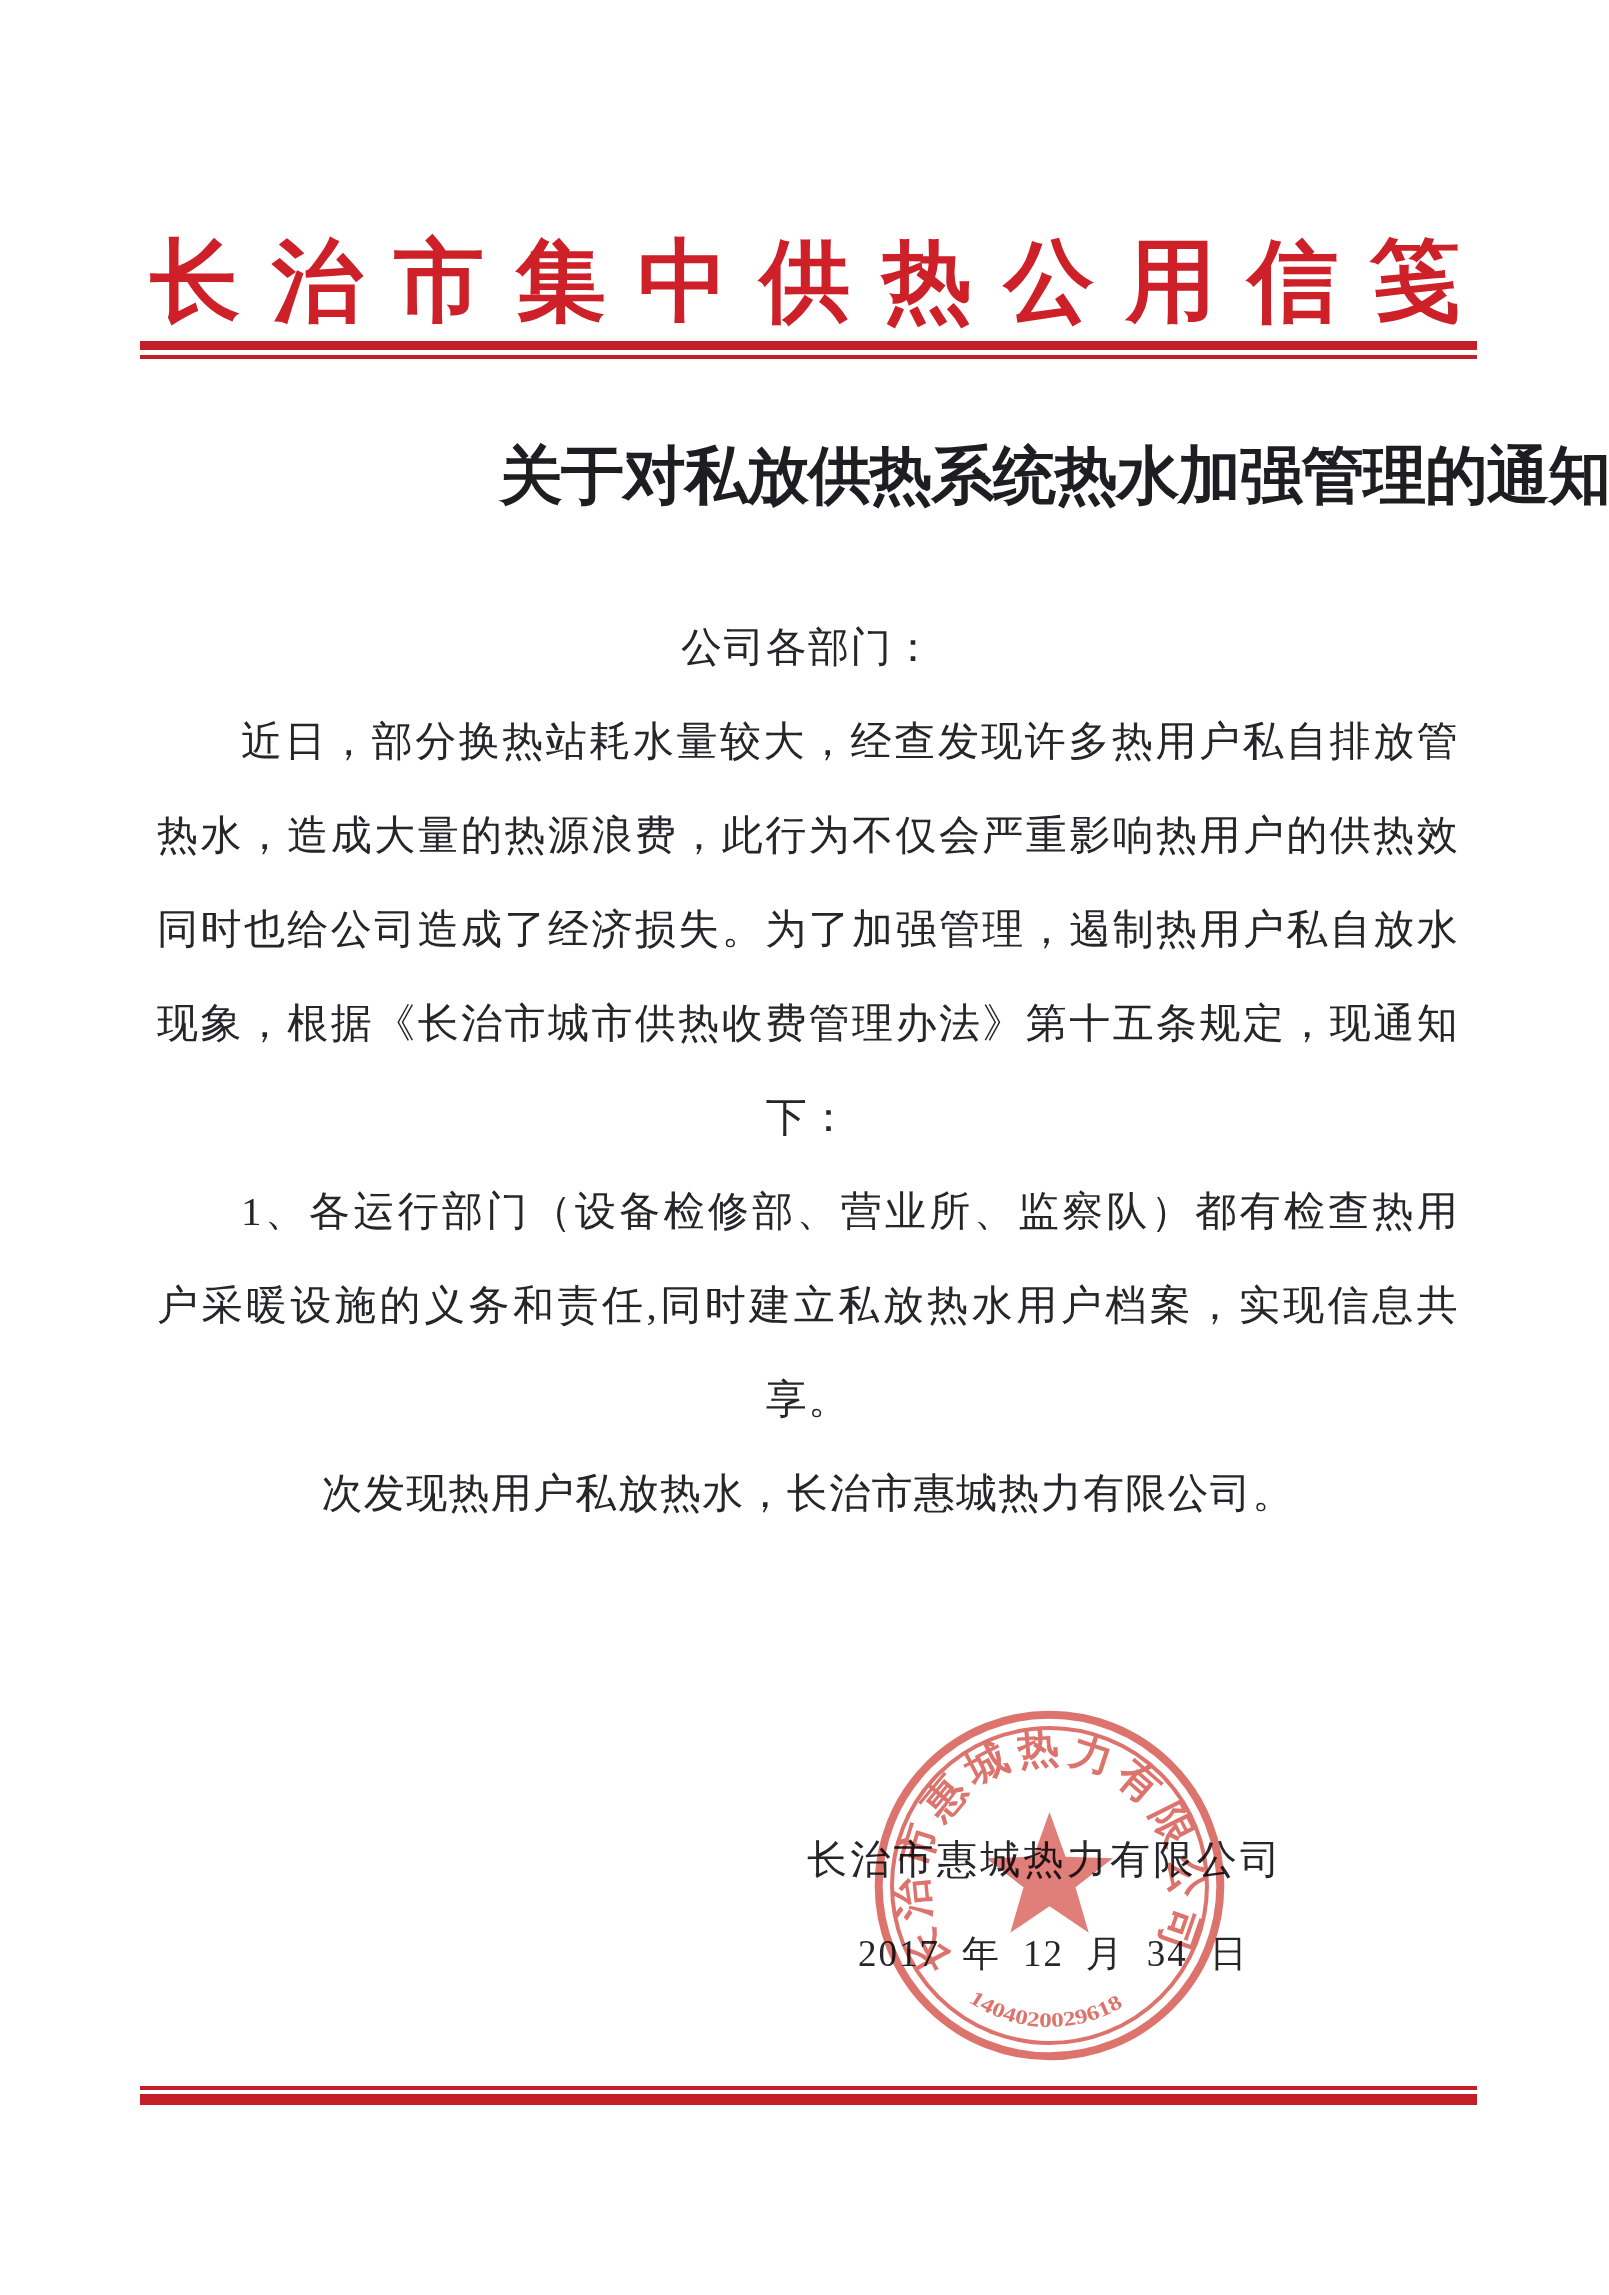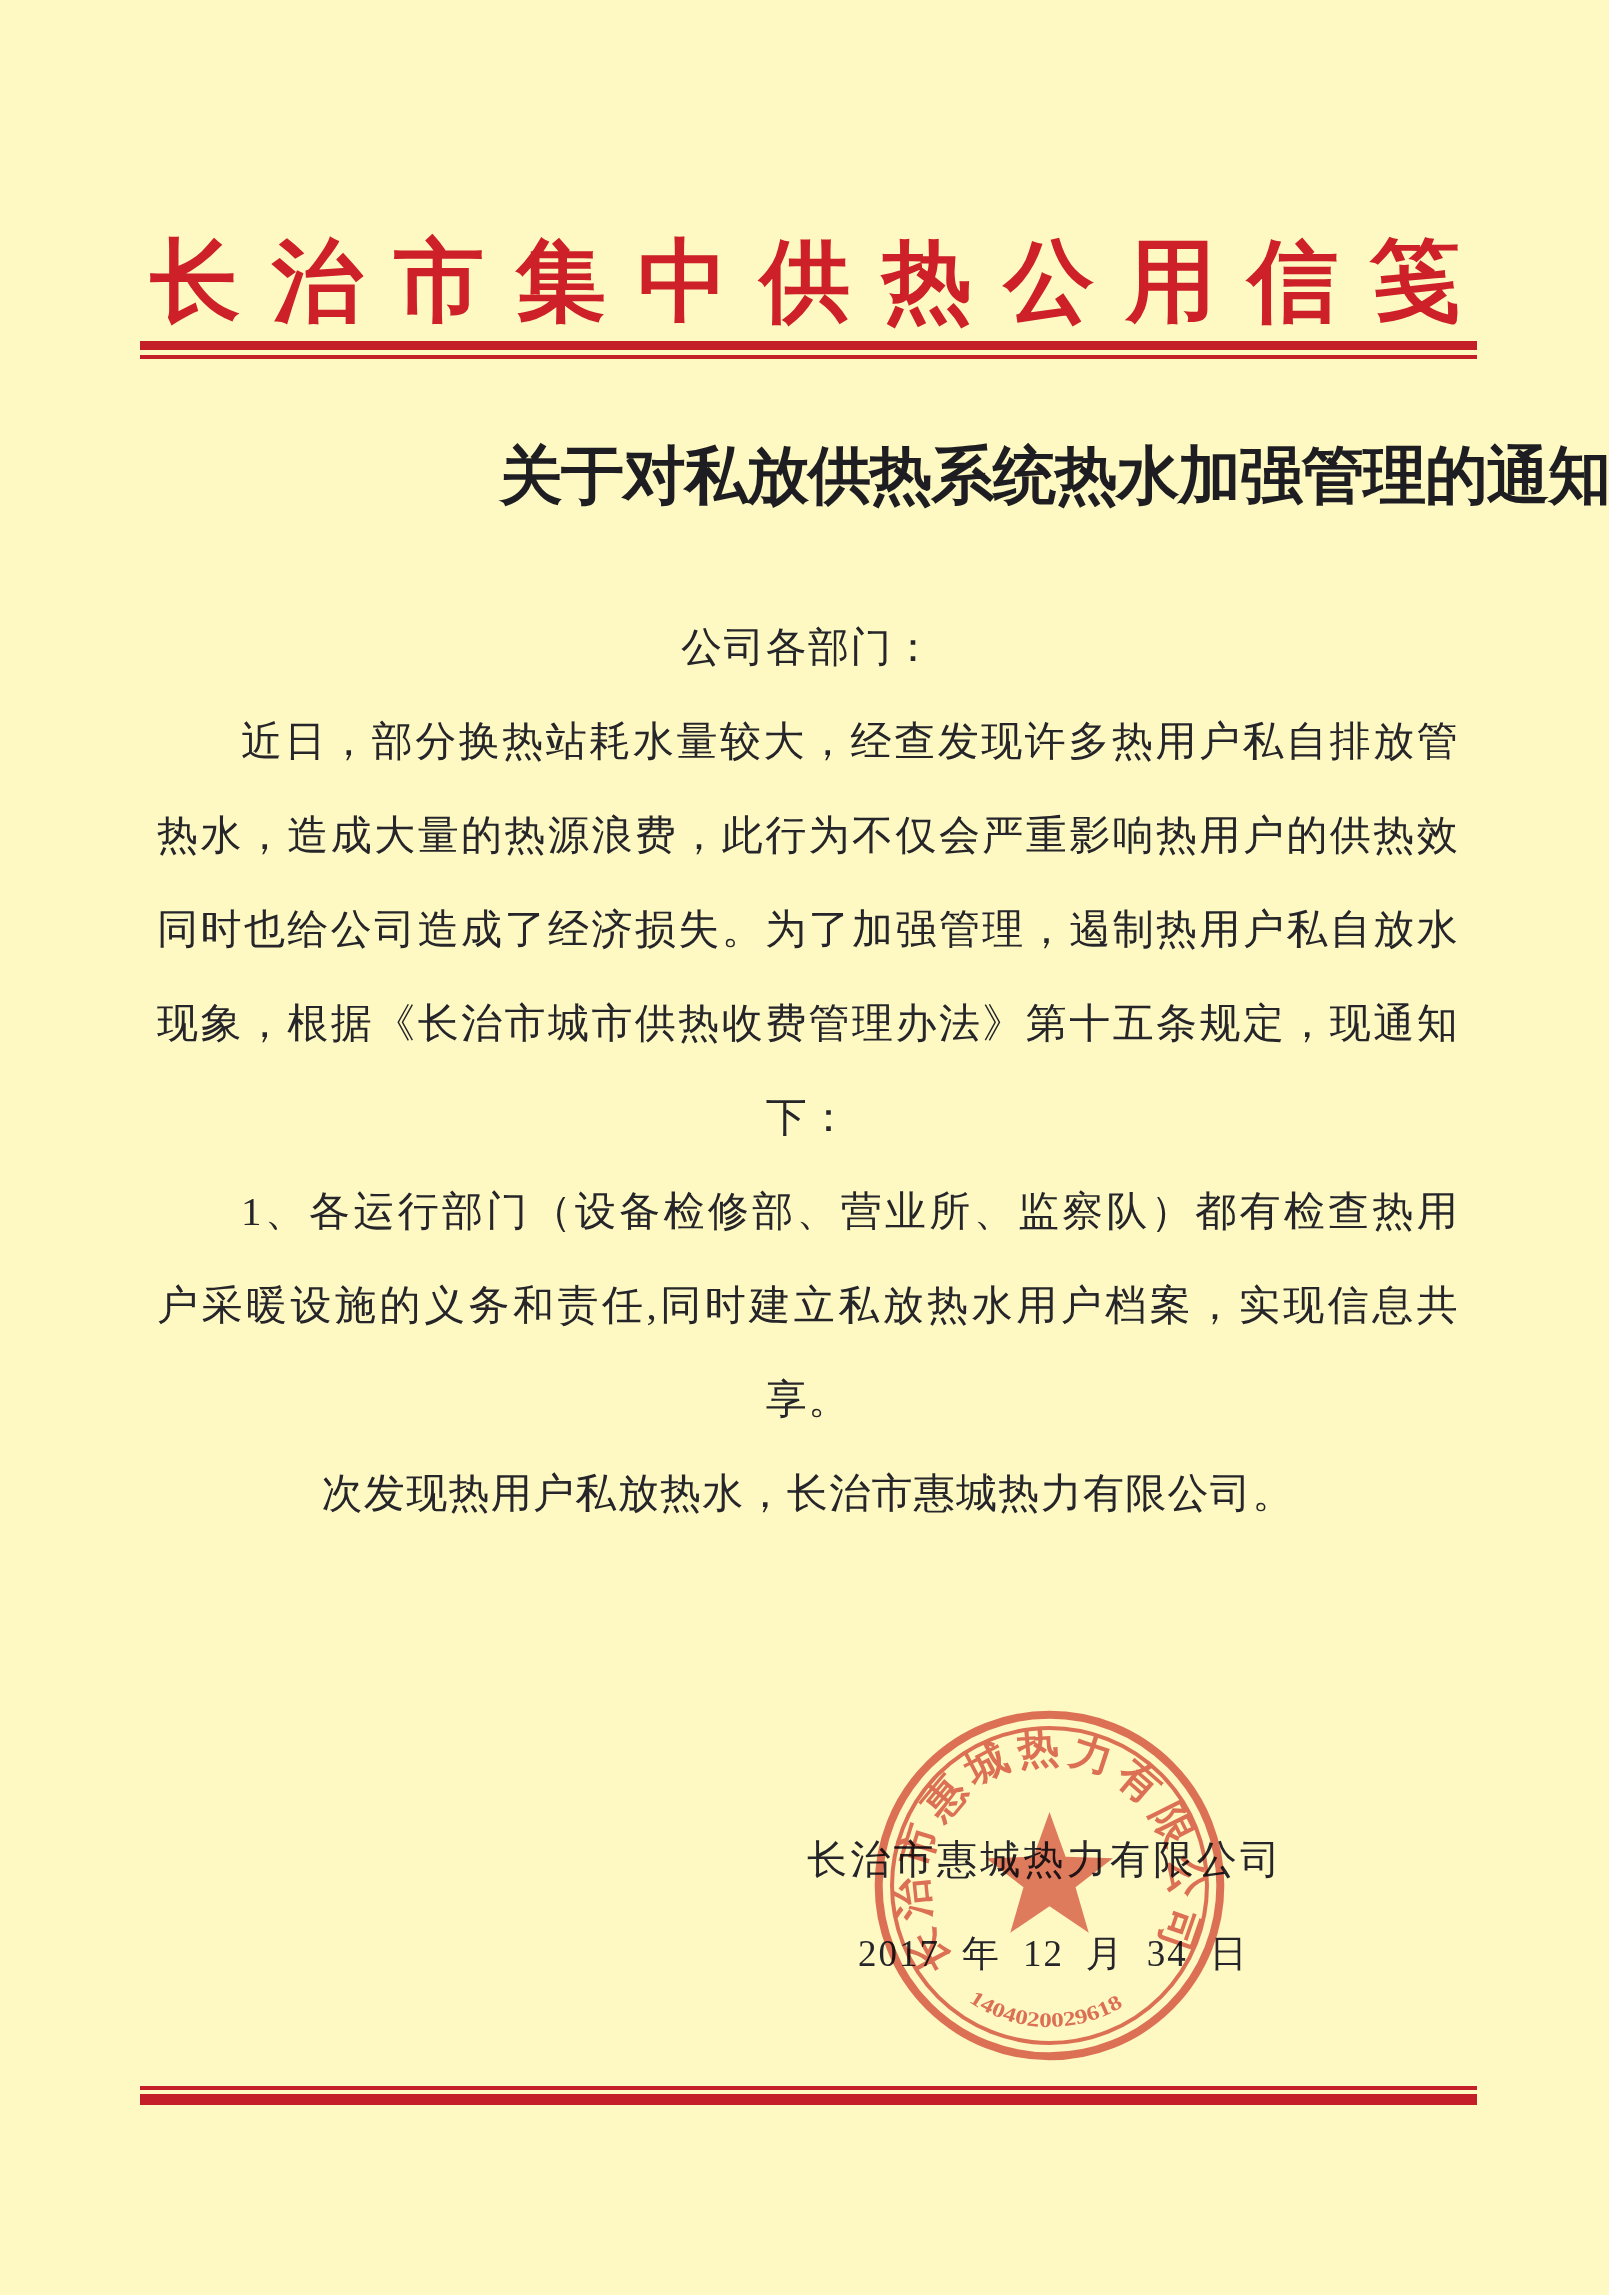--- a/index.html
+++ b/index.html
@@ -1,20 +1,20 @@
 <!DOCTYPE html>
 <html style="font-size:10.7px"><head>
 <meta charset="utf-8">
 <style>
   html,body{margin:0;padding:0;background:#e8e6e2;}
   .page{
     position:relative;
     width:1610px;height:2295px;
     margin:0 auto;
-    background:#fef9c3;
+    background:#ffffff;
     overflow:hidden;
     font-family:"Liberation Serif","DejaVu Serif",serif;
   }
   
   .letterhead-title{
     position:absolute;top:232px;left:0;width:100%;
     text-align:center;
     font-size:90px;font-weight:bold;
     color:#cd2028;
     letter-spacing:32px;text-indent:32px;

